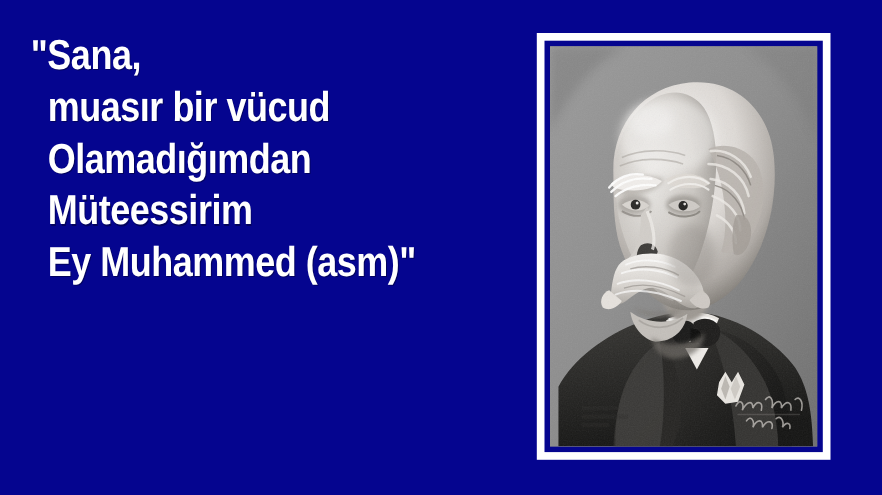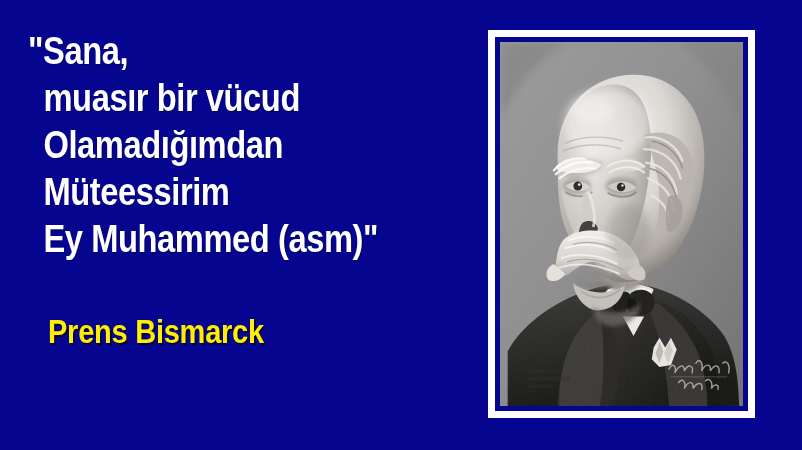--- a/index.html
+++ b/index.html
@@ -91,23 +91,20 @@
 <div id="poster">
 
   <div id="quote-block">
     <div class="quote-line">"Sana,</div>
     <div class="quote-line indent">muasır bir vücud</div>
     <div class="quote-line indent">Olamadığımdan</div>
     <div class="quote-line indent">Müteessirim</div>
     <div class="quote-line indent">Ey Muhammed (asm)"</div>
   </div>
 
-  <div id="attribution">
-    <div id="attribution-text">Prens Bismarck</div>
-  </div>
 
   <div id="portrait-frame">
     <div id="portrait-inner">
 
       <svg id="portrait-photo" viewBox="0 0 253 374" preserveAspectRatio="none" xmlns="http://www.w3.org/2000/svg">
         <defs>
           <linearGradient id="bgGrad" x1="0" y1="0" x2="1" y2="1">
             <stop offset="0%" stop-color="#9b9b9b"></stop>
             <stop offset="45%" stop-color="#8e8e8e"></stop>
             <stop offset="100%" stop-color="#6f6f6f"></stop>

